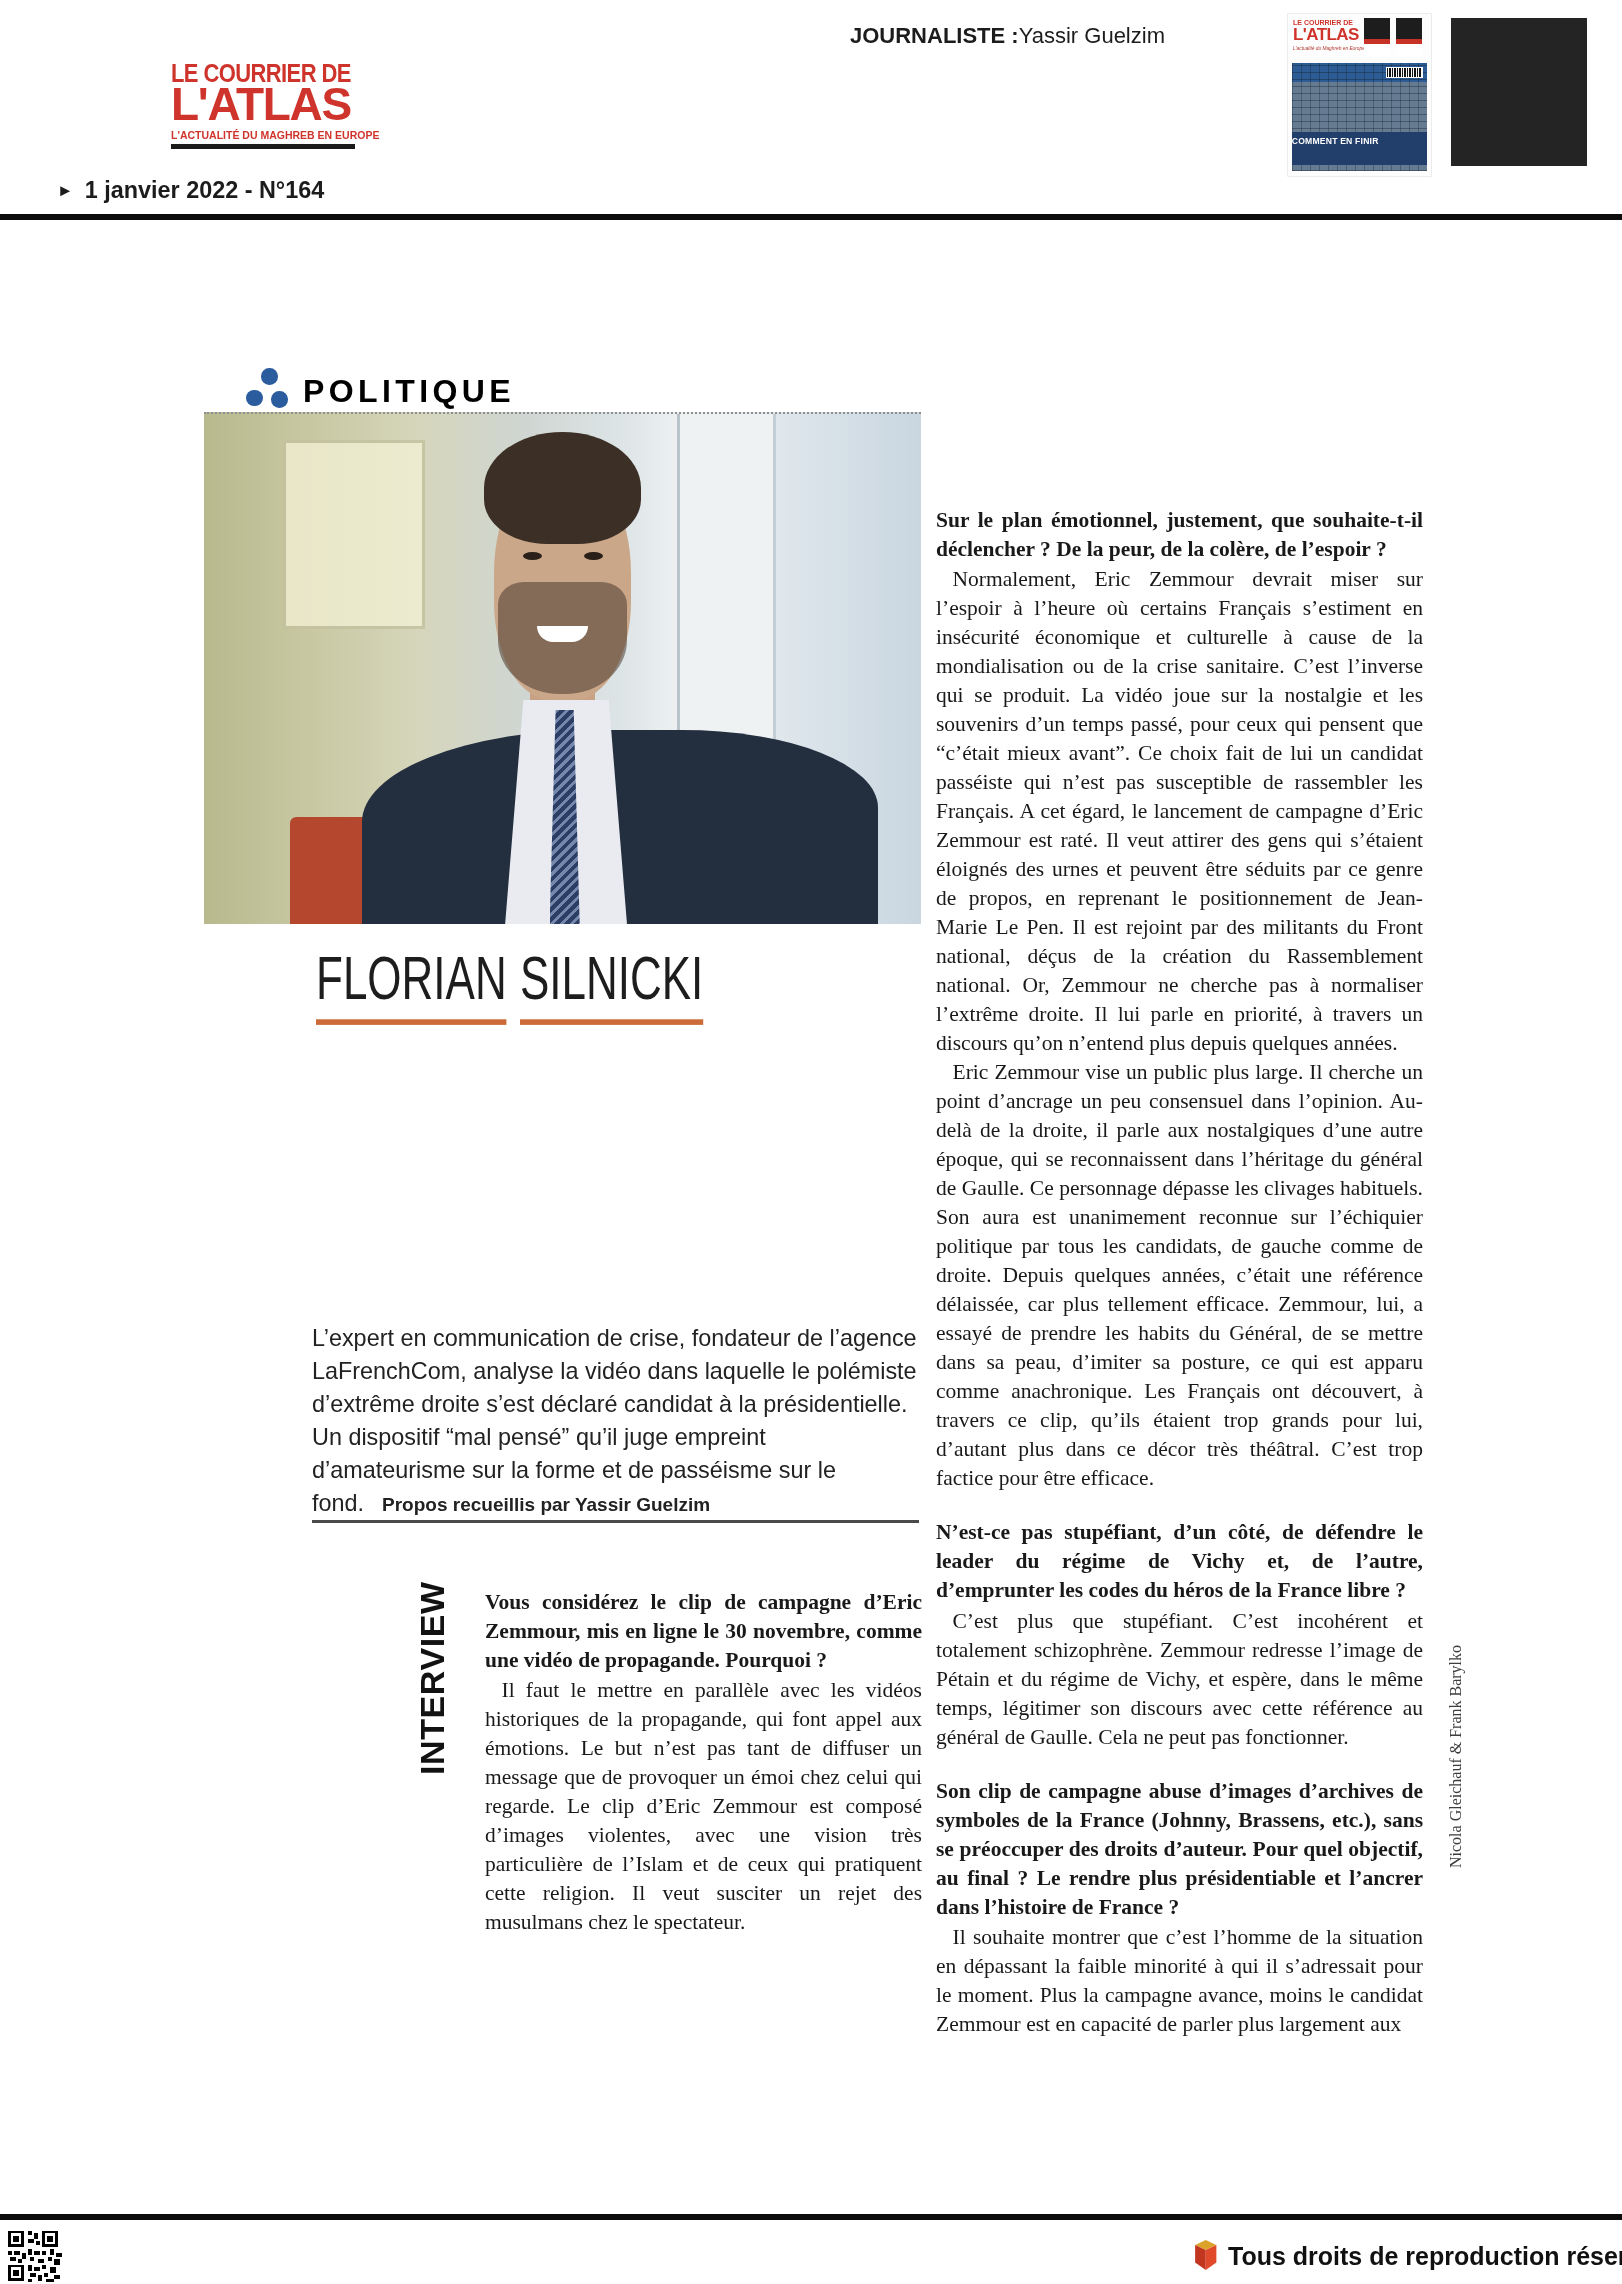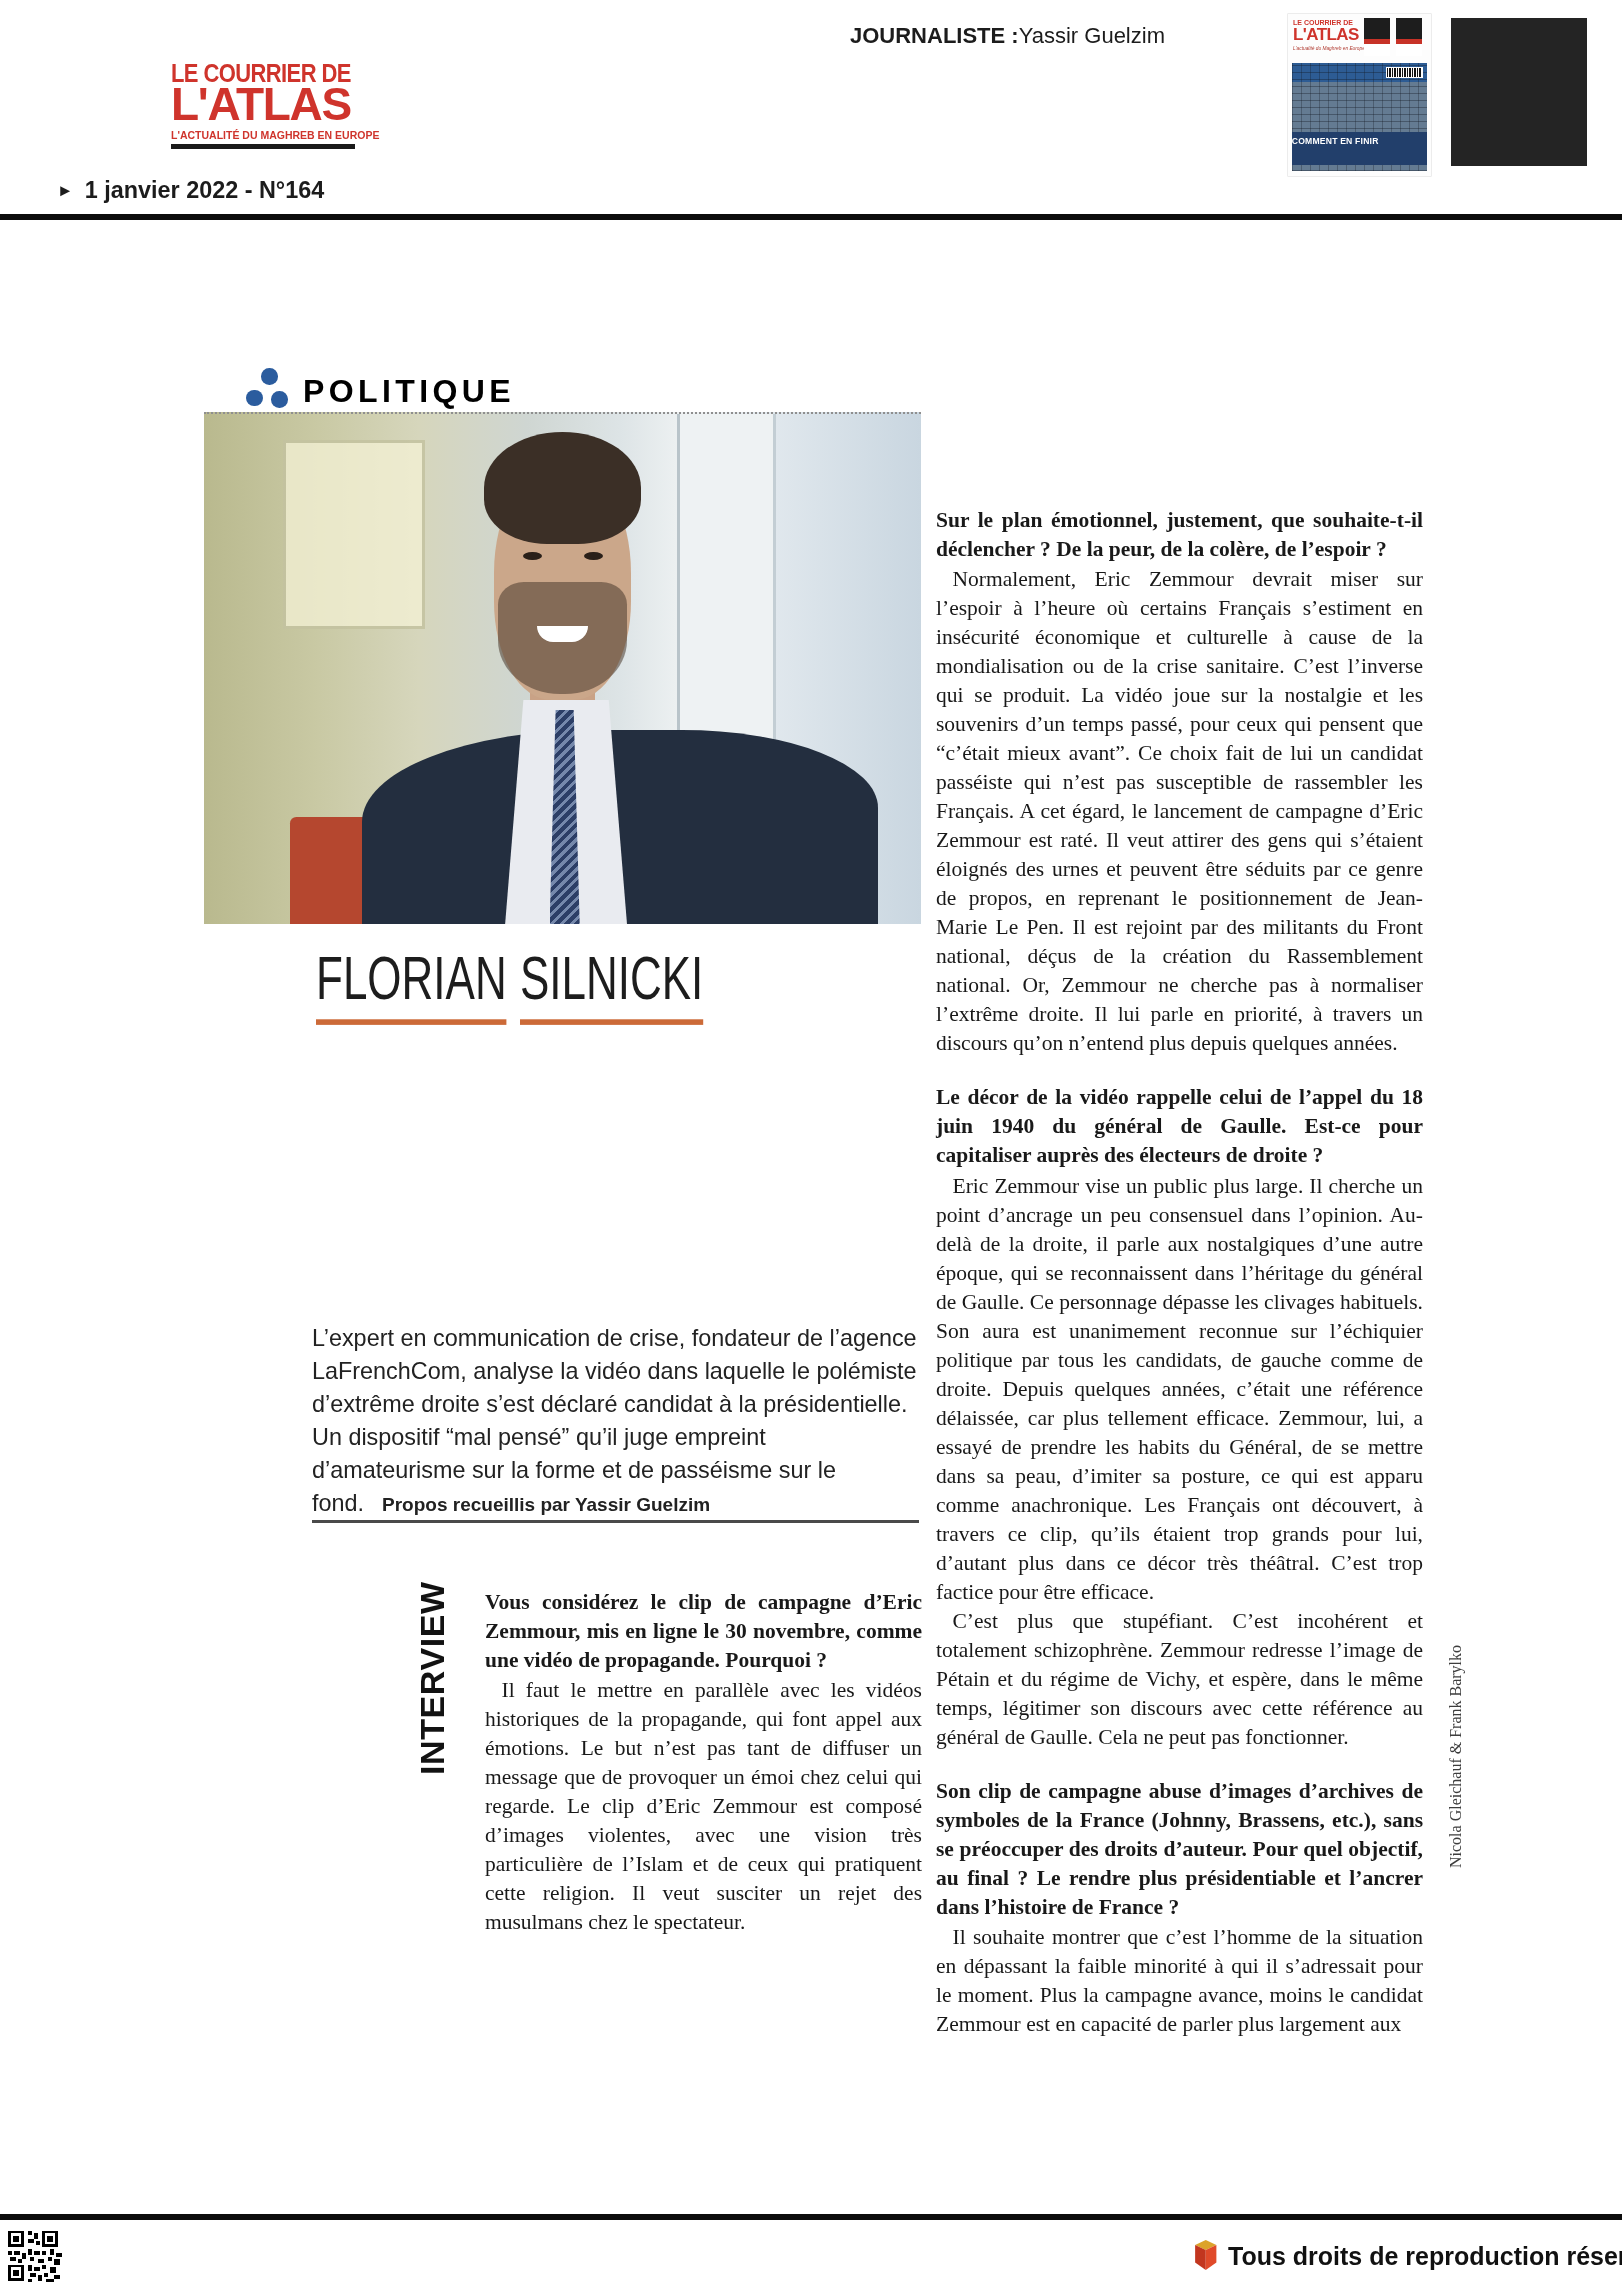--- a/index.html
+++ b/index.html
@@ -173,22 +173,22 @@
   <div class="abs interview-label">INTERVIEW</div>
 
   <div class="abs col col-left">
     <p class="q">Vous considérez le clip de campagne d’Eric Zemmour, mis en ligne le 30 novembre, comme une vidéo de propagande. Pourquoi ?</p>
     <p class="a">Il faut le mettre en parallèle avec les vidéos historiques de la propagande, qui font appel aux émotions. Le but n’est pas tant de diffuser un message que de provoquer un émoi chez celui qui regarde. Le clip d’Eric Zemmour est composé d’images violentes, avec une vision très particulière de l’Islam et de ceux qui pratiquent cette religion. Il veut susciter un rejet des musulmans chez le spectateur.</p>
   </div>
 
   <div class="abs col col-right">
     <p class="q">Sur le plan émotionnel, justement, que souhaite-t-il déclencher ? De la peur, de la colère, de l’espoir ?</p>
     <p class="a">Normalement, Eric Zemmour devrait miser sur l’espoir à l’heure où certains Français s’estiment en insécurité économique et culturelle à cause de la mondialisation ou de la crise sanitaire. C’est l’inverse qui se produit. La vidéo joue sur la nostalgie et les souvenirs d’un temps passé, pour ceux qui pensent que “c’était mieux avant”. Ce choix fait de lui un candidat passéiste qui n’est pas susceptible de rassembler les Français. A cet égard, le lancement de campagne d’Eric Zemmour est raté. Il veut attirer des gens qui s’étaient éloignés des urnes et peuvent être séduits par ce genre de propos, en reprenant le positionnement de Jean-Marie Le Pen. Il est rejoint par des militants du Front national, déçus de la création du Rassemblement national. Or, Zemmour ne cherche pas à normaliser l’extrême droite. Il lui parle en priorité, à travers un discours qu’on n’entend plus depuis quelques années.</p>
-    <p class="q">Le décor de la vidéo rappelle celui de l’appel du 18 juin 1940 du général de Gaulle. Est-ce pour capitaliser auprès des électeurs de droite ?</p>
     <p class="a">Eric Zemmour vise un public plus large. Il cherche un point d’ancrage un peu consensuel dans l’opinion. Au-delà de la droite, il parle aux nostalgiques d’une autre époque, qui se reconnaissent dans l’héritage du général de Gaulle. Ce personnage dépasse les clivages habituels. Son aura est unanimement reconnue sur l’échiquier politique par tous les candidats, de gauche comme de droite. Depuis quelques années, c’était une référence délaissée, car plus tellement efficace. Zemmour, lui, a essayé de prendre les habits du Général, de se mettre dans sa peau, d’imiter sa posture, ce qui est apparu comme anachronique. Les Français ont découvert, à travers ce clip, qu’ils étaient trop grands pour lui, d’autant plus dans ce décor très théâtral. C’est trop factice pour être efficace.</p>
+    <p class="q">N’est-ce pas stupéfiant, d’un côté, de défendre le leader du régime de Vichy et, de l’autre, d’emprunter les codes du héros de la France libre ?</p>
     <p class="a">C’est plus que stupéfiant. C’est incohérent et totalement schizophrène. Zemmour redresse l’image de Pétain et du régime de Vichy, et espère, dans le même temps, légitimer son discours avec cette référence au général de Gaulle. Cela ne peut pas fonctionner.</p>
     <p class="q">Son clip de campagne abuse d’images d’archives de symboles de la France (Johnny, Brassens, etc.), sans se préoccuper des droits d’auteur. Pour quel objectif, au final ? Le rendre plus présidentiable et l’ancrer dans l’histoire de France ?</p>
     <p class="a">Il souhaite montrer que c’est l’homme de la situation en dépassant la faible minorité à qui il s’adressait pour le moment. Plus la campagne avance, moins le candidat Zemmour est en capacité de parler plus largement aux</p>
   </div>
 
   <div class="abs photo-credit">Nicola Gleichauf &amp; Frank Barylko</div>
 
   <div class="abs rule-bottom"></div>
 
   <svg class="abs qr" viewBox="0 0 29 27" shape-rendering="crispEdges">

